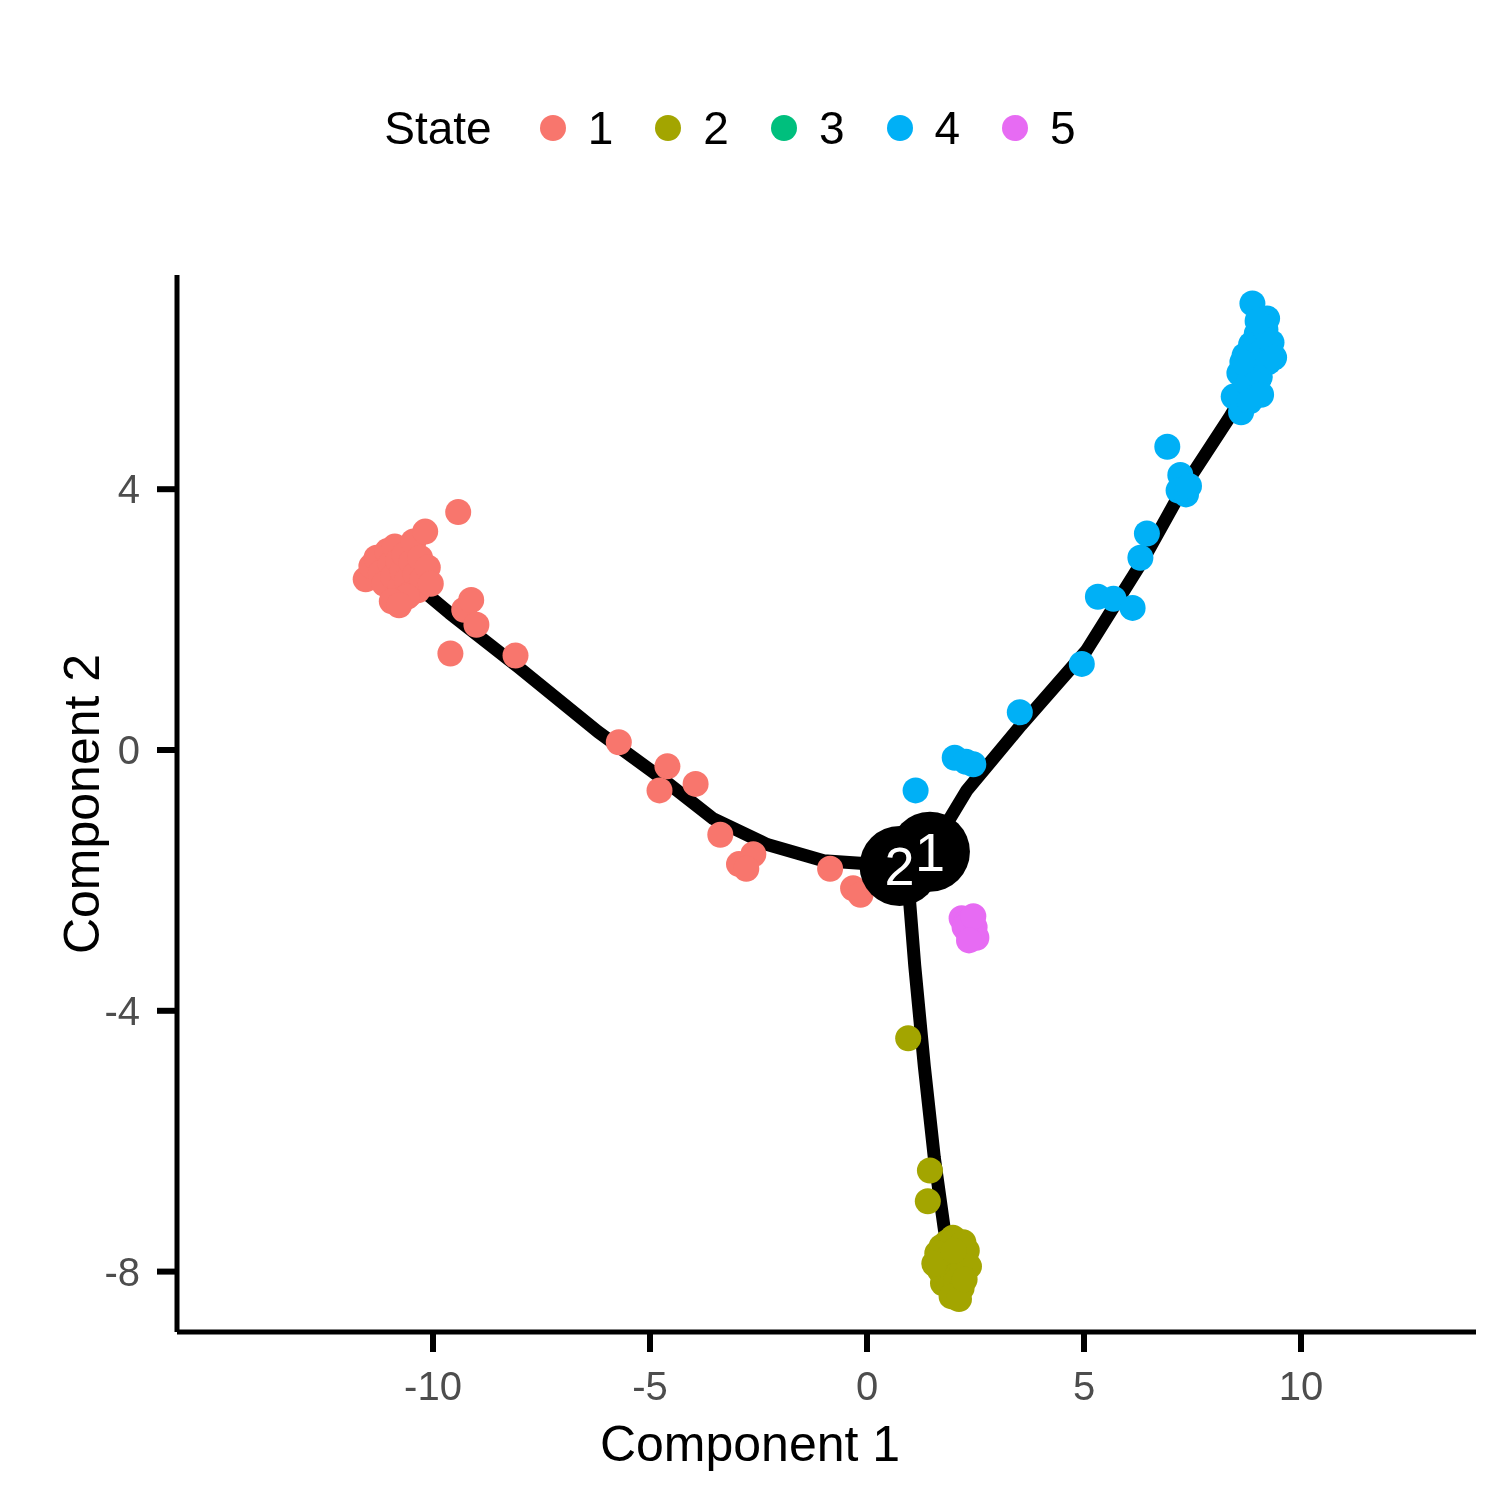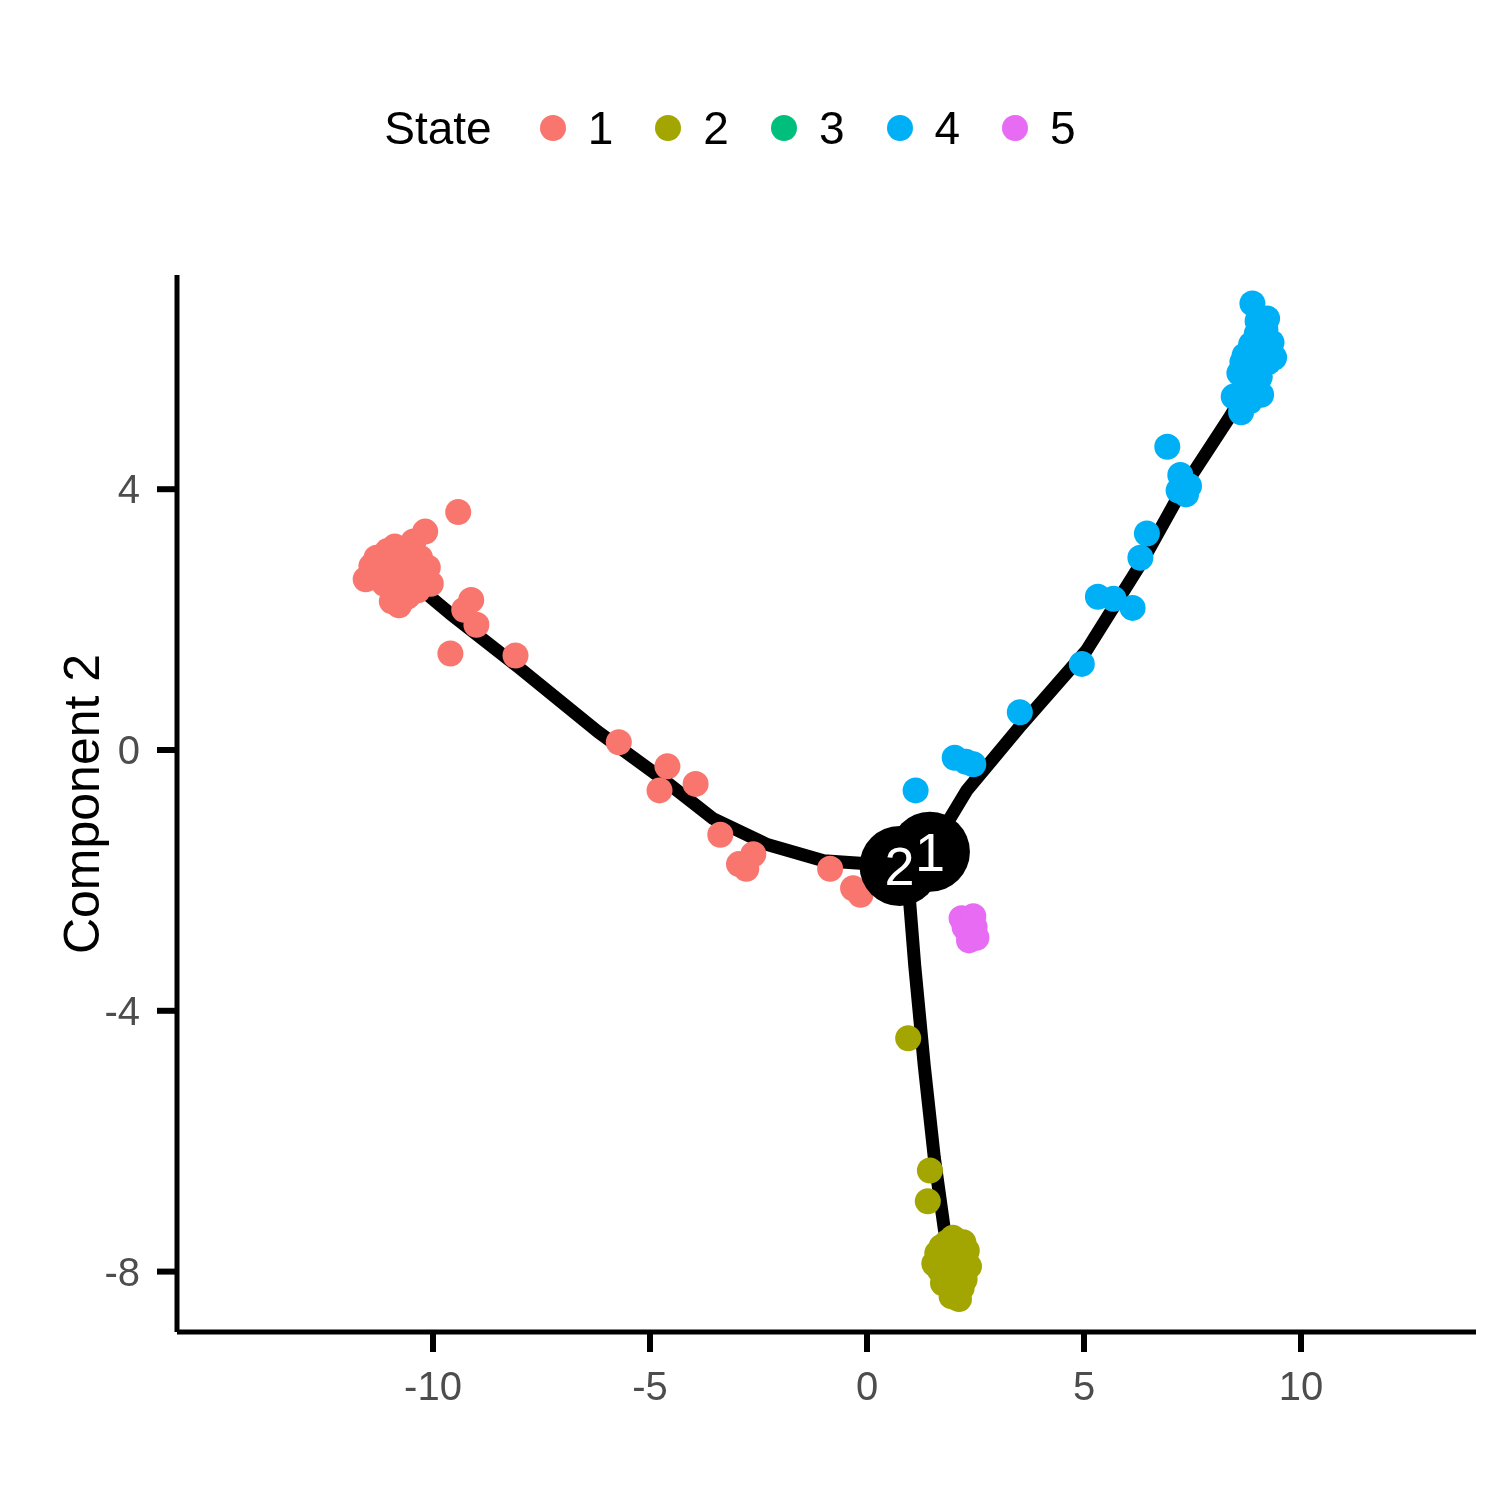--- a/index.html
+++ b/index.html
@@ -218,15 +218,16 @@
         <text x="1301" y="1400" class="tick-label" text-anchor="middle">10</text>
       </g>
     <g id="ylabels">
         <text x="140" y="503.2" class="tick-label" text-anchor="end">4</text>
         <text x="140" y="764" class="tick-label" text-anchor="end">0</text>
         <text x="140" y="1024.8" class="tick-label" text-anchor="end">-4</text>
         <text x="140" y="1285.6" class="tick-label" text-anchor="end">-8</text>
       </g>
   </svg>
 
+  <div class="axis-title" id="xtitle">Component 1</div>
   <div class="axis-title" id="ytitle">Component 2</div>
 
 </div>
 
 </body></html>

